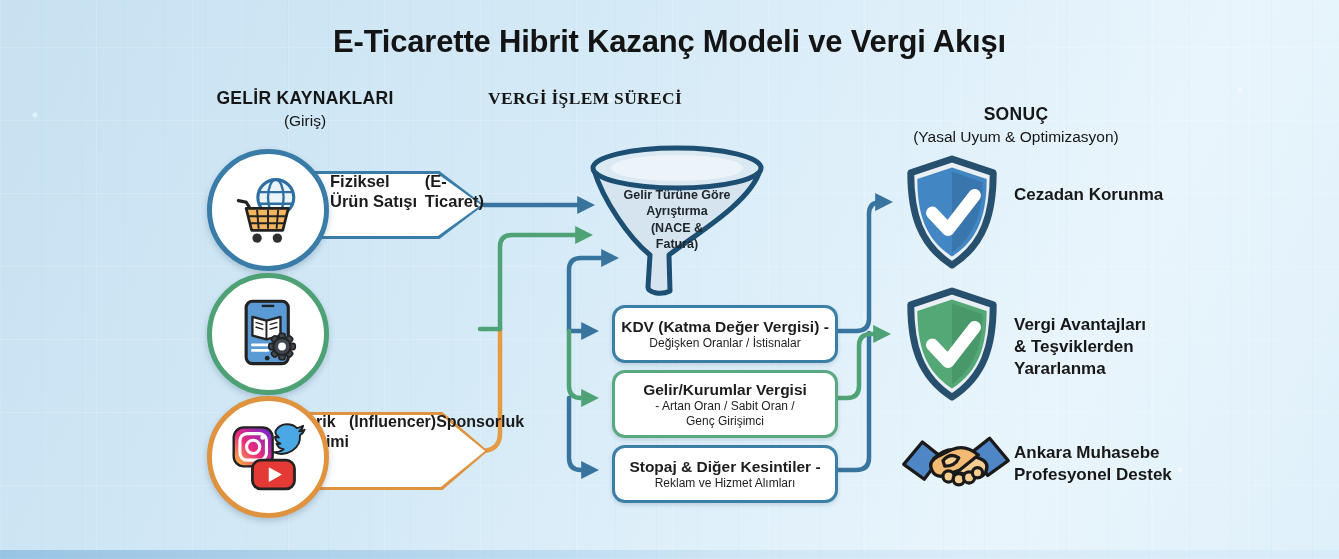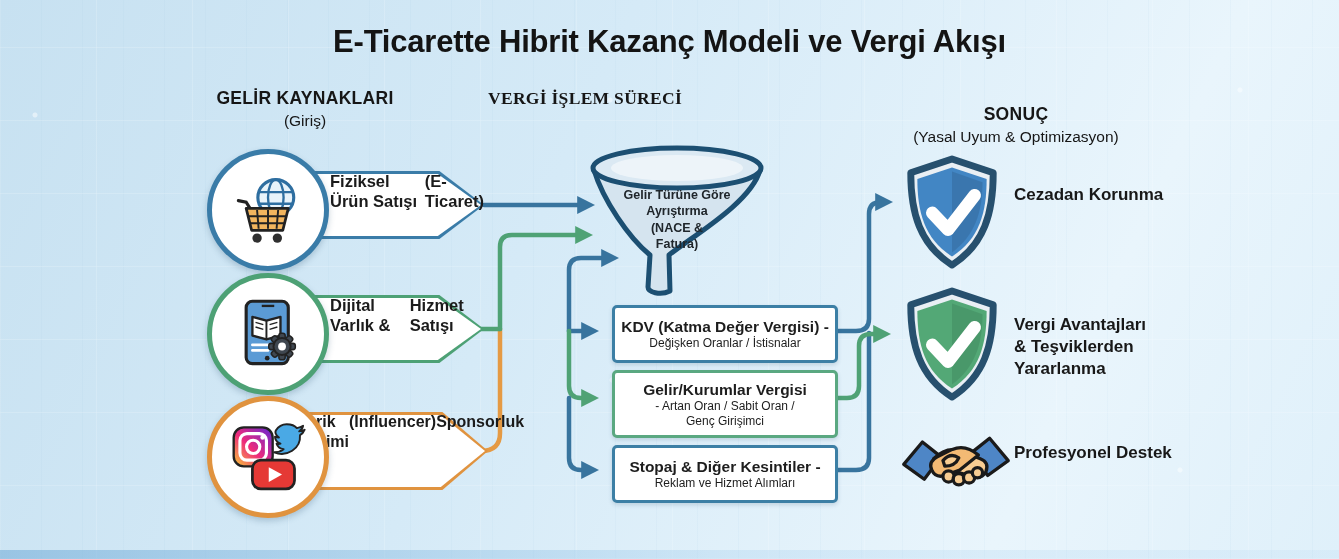--- a/index.html
+++ b/index.html
@@ -29,21 +29,21 @@
   .src-circle svg{width:78px;height:78px;}
   
   .tag{z-index:3;}
   .tag .shape-border,.tag .shape-fill{position:absolute;
     clip-path:polygon(2% 0,76% 0,100% 50%,76% 100%,2% 100%,0 86%,0 14%);}
   .tag .shape-border{inset:0;}
   .tag .shape-fill{inset:3px;background:#fff;}
   .tag .txt{position:relative;z-index:2;height:100%;display:flex;flex-direction:row;
     justify-content:center;padding-left:32px;font-size:16.5px;font-weight:bold;color:#1b1b1b;line-height:1.24;}
   
-  .tax-box{width:220px;background:#fff;border-radius:5px;display:flex;flex-direction:column;
+  .tax-box{width:220px;background:#fff;border-radius:13px;display:flex;flex-direction:column;
     justify-content:center;text-align:center;color:#1d1d1d;box-shadow:0 2px 4px rgba(40,80,110,.18);z-index:4;}
   .tax-box .b{font-weight:bold;font-size:15.5px;line-height:1.25;}
   .tax-box .n{font-size:12px;line-height:1.22;}
   
   #funnel-label{left:597px;top:187px;width:160px;text-align:center;font-size:12.5px;font-weight:bold;
     color:#20262b;line-height:1.3;z-index:6;}
   
   .result-text{font-size:17px;font-weight:bold;color:#181818;line-height:1.3;}
   .icon-wrap{z-index:5;}
   svg{display:block;}
@@ -129,28 +129,20 @@
       <line x1="36" y1="50" x2="38" y2="74" stroke="#222" stroke-width="2.5"></line>
       <line x1="50" y1="50" x2="50" y2="74" stroke="#222" stroke-width="2.5"></line>
       <line x1="63" y1="50" x2="61" y2="74" stroke="#222" stroke-width="2.5"></line>
       <line x1="24" y1="58" x2="74" y2="58" stroke="#222" stroke-width="2.5"></line>
       <line x1="26" y1="67" x2="71" y2="67" stroke="#222" stroke-width="2.5"></line>
       <circle cx="36" cy="86" r="6" fill="#2f2f2f"></circle>
       <circle cx="62" cy="86" r="6" fill="#2f2f2f"></circle>
     </svg>
   </div>
 
-  <div class="abs tag" style="left:298px;top:295px;width:186px;height:68px;">
-    <div class="shape-border" style="background:#4da175;"></div>
-    <div class="shape-fill"></div>
-    <div class="txt">
-      <span>Dijital Varlık &amp;</span>
-      <span>Hizmet Satışı</span>
-    </div>
-  </div>
   <div class="abs src-circle" style="left:207px;top:273px;border:5px solid #4da175;">
     <svg viewBox="0 0 100 100">
       <rect x="22" y="8" width="54" height="80" rx="8" fill="#5b9bd5" stroke="#222" stroke-width="4"></rect>
       <line x1="42" y1="14" x2="58" y2="14" stroke="#222" stroke-width="3"></line>
       <circle cx="49" cy="81" r="3" fill="#222"></circle>
       <path d="M30 28 L48 33 L66 28 L66 52 L48 57 L30 52 Z" fill="#fff" stroke="#222" stroke-width="3" stroke-linejoin="round"></path>
       <line x1="48" y1="33" x2="48" y2="57" stroke="#222" stroke-width="2.5"></line>
       <line x1="34" y1="35" x2="44" y2="38" stroke="#222" stroke-width="1.8"></line>
       <line x1="34" y1="41" x2="44" y2="44" stroke="#222" stroke-width="1.8"></line>
       <line x1="52" y1="38" x2="62" y2="35" stroke="#222" stroke-width="1.8"></line>
@@ -253,17 +245,18 @@
         <path d="M84 30 Q70 18 56 24 L40 32 Q30 37 34 46 Q38 55 48 52 L64 46 Z" fill="#f3ba74"></path>
         <circle cx="52" cy="53" r="6" fill="#f8cd92"></circle>
         <circle cx="63" cy="56" r="6" fill="#f8cd92"></circle>
         <circle cx="74" cy="54" r="6" fill="#f8cd92"></circle>
         <circle cx="83" cy="49" r="5.5" fill="#f8cd92"></circle>
         <path d="M46 36 Q54 27 63 33 Q59 42 48 42 Z" fill="#f8cd92"></path>
       </g>
     </svg>
   </div>
   <div class="abs result-text" style="left:1014px;top:442px;">
+    <div>Ankara Muhasebe</div>
     <div>Profesyonel Destek</div>
   </div>
 
   <div id="bottom-strip"></div>
 </div>
 
 </body></html>

